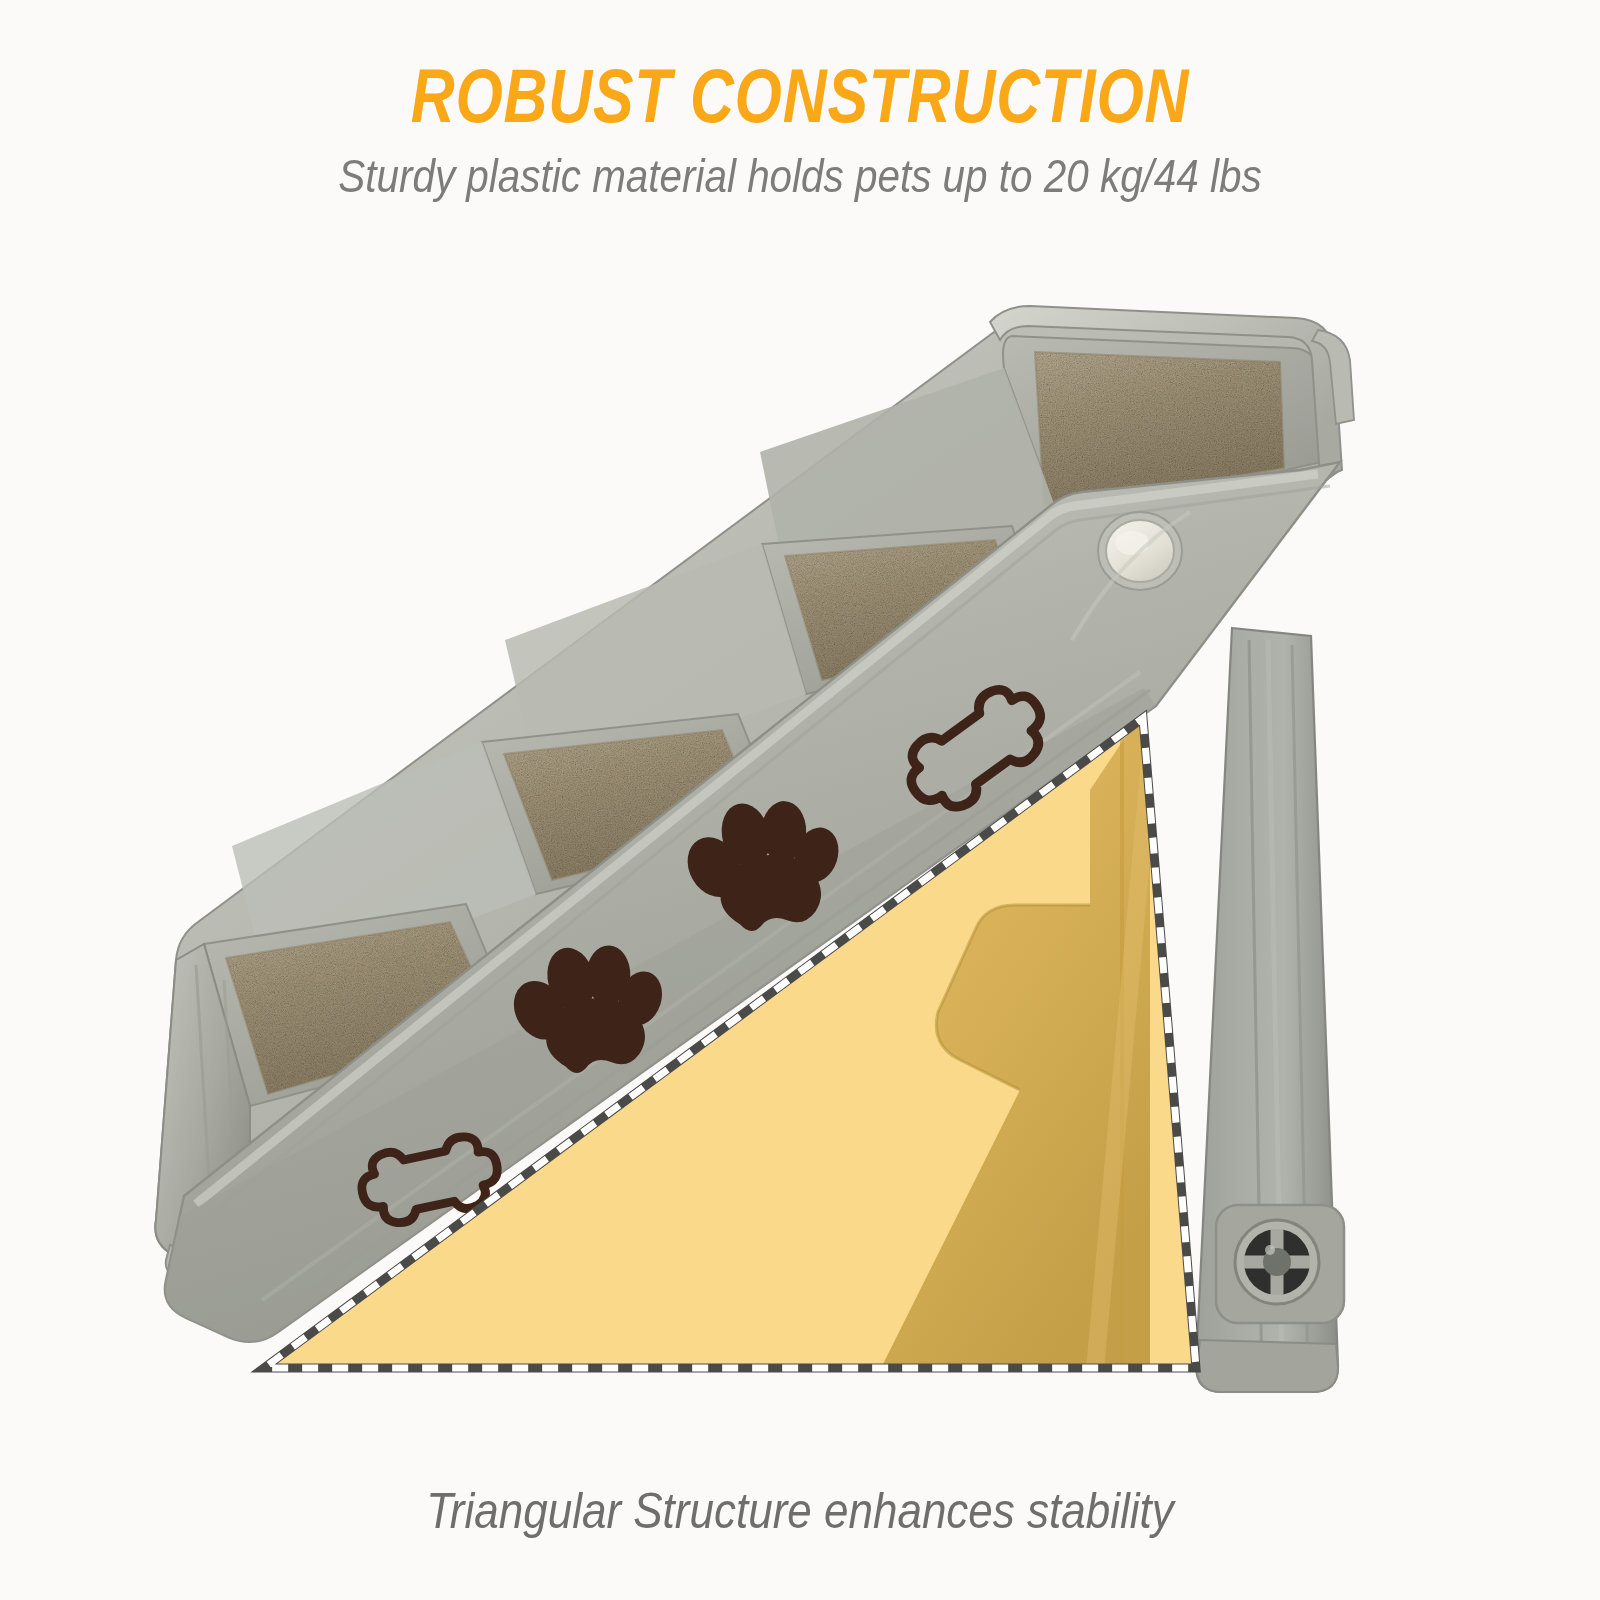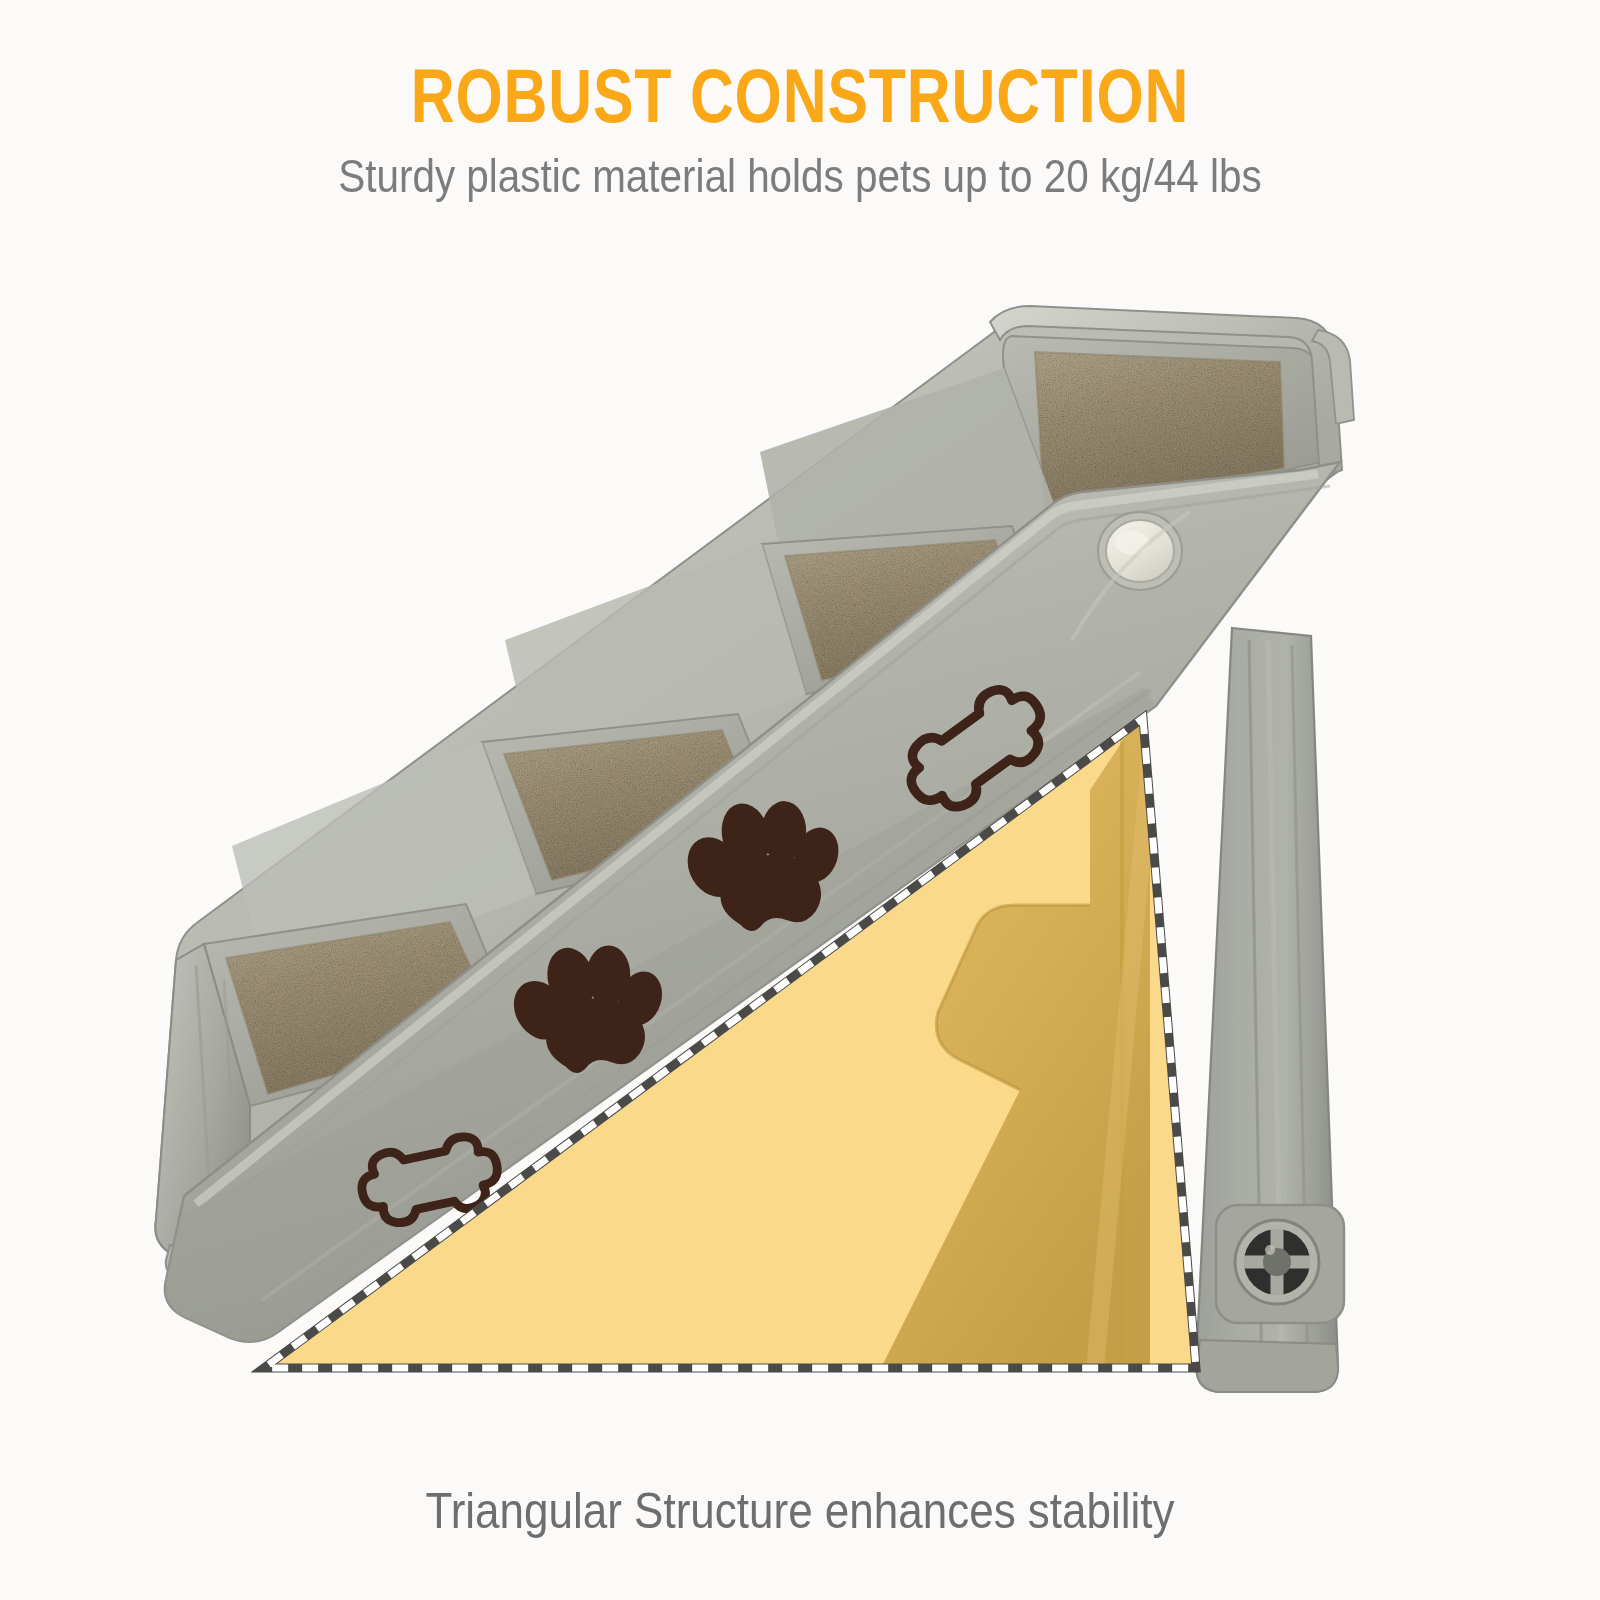--- a/index.html
+++ b/index.html
@@ -13,20 +13,21 @@
     background: #fbfaf8;
     font-family: "Liberation Sans", sans-serif;
     overflow: hidden;
   }
 
   .page {
     position: relative;
     width: 1600px;
     height: 1600px;
     background: #fbfaf8;
+    font-style: italic;
   }
 
   
   .headline {
     position: absolute;
     top: 58px;
     left: 0;
     width: 1600px;
     text-align: center;
     font-size: 76px;

